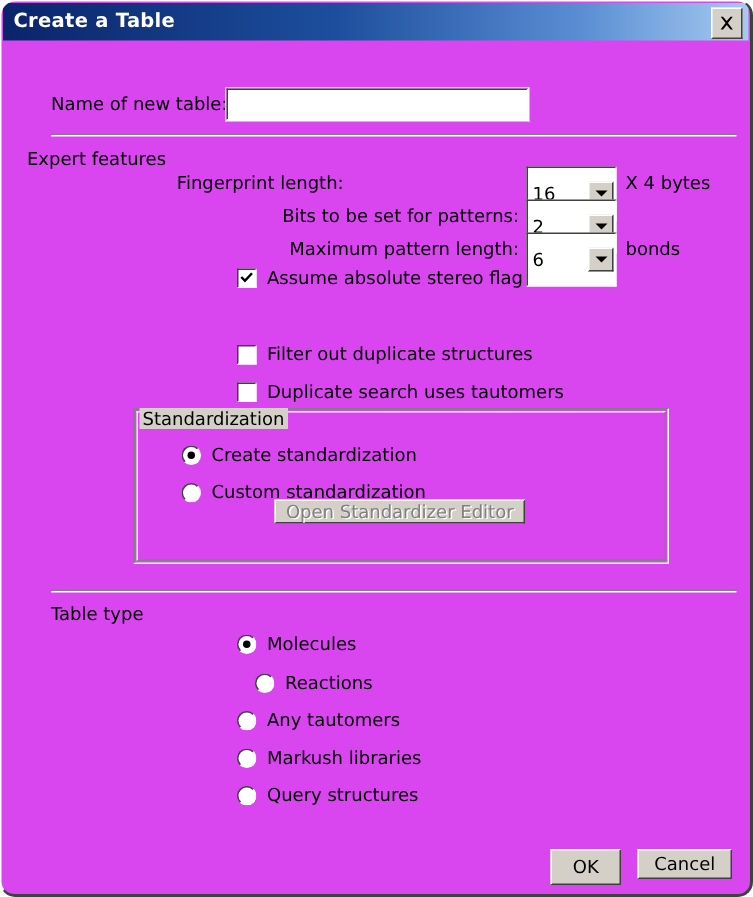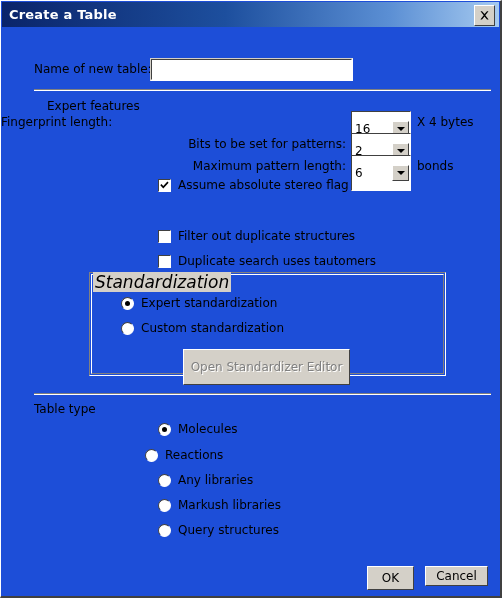--- a/index.html
+++ b/index.html
@@ -11,26 +11,27 @@
     font-family: "DejaVu Sans", "Liberation Sans", sans-serif;
     font-size: 12px;
     color: #000000;
   }
 
   .dialog {
     position: relative;
     width: 502px;
     height: 598px;
     box-sizing: border-box;
-    background: #1d4ed8;
+    background: #d946ef;
     border-left: 1px solid #ffffff;
     border-top: 1px solid #ffffff;
     border-right: 2px solid #404040;
     border-bottom: 2px solid #404040;
     overflow: hidden;
+    border-radius: 10px;
   }
 
   
   .titlebar {
     position: absolute;
     left: 1px;
     top: 1px;
     width: 497px;
     height: 25px;
     background: linear-gradient(to right, #0a246a 0%, #1d4f9e 45%, #5b8fd4 78%, #a6caf0 100%);
@@ -211,23 +212,22 @@
     box-sizing: border-box;
     border: 1px solid #ffffff;
     border-right-color: #808080;
     border-bottom-color: #808080;
     pointer-events: none;
   }
   .group-title {
     position: absolute;
     background: #d4d0c8;
     padding: 0 2px;
-    font-size: 17px;
-    white-space: nowrap;
-    font-style: italic;
+    font-size: 12px;
+    white-space: nowrap;
   }
 
   
   .btn {
     position: absolute;
     box-sizing: border-box;
     background: #d4d0c8;
     border-left: 1px solid #ffffff;
     border-top: 1px solid #ffffff;
     border-right: 1px solid #404040;
@@ -262,23 +262,23 @@
     </div>
   </div>
 
   <div class="abs lbl" style="left:33px; top:61px;">Name of new table:</div>
   <div class="textfield-wrap" style="left:149px; top:57px; width:203px; height:23px;">
     <input class="textfield" style="left: 0px; top: 0px; width: 201px; height: 21px;" type="text" value="">
   </div>
 
   <div class="sep" style="left:33px; top:88px; width:457px;"></div>
 
-  <div class="abs lbl" style="left:46px; top:98px;">Expert features</div>
-
-  <div class="abs lbl" style="left:0px; top:114px; width:345px; text-align:left;">Fingerprint length:</div>
+  <div class="abs lbl" style="left:17px; top:98px;">Expert features</div>
+
+  <div class="abs lbl" style="left:0px; top:114px; width:345px; text-align:center;">Fingerprint length:</div>
   <div class="combo" style="left:350px; top:110px; width:60px;">
     <span class="combo-value">16</span>
     <span class="combo-btn">
         <i class="arrow-down"></i>
       </span>
   </div>
   <div class="abs lbl" style="left:416px; top:114px;">X 4 bytes</div>
 
   <div class="abs lbl" style="left:0px; top:136px; width:345px; text-align:right;">Bits to be set for patterns:</div>
   <div class="combo" style="left:350px; top:132px; width:60px;">
@@ -318,47 +318,47 @@
     <span>Duplicate search uses tautomers</span>
   </div>
 
   <div class="groupbox" style="left:88px; top:271px; width:357px; height:104px;">
     <div class="groupbox-inner"></div>
   </div>
   <div class="group-title" style="left:92px; top:271px;">Standardization</div>
 
   <div class="radio-row" style="left:120px; top:295px;">
     <span class="radio sel"></span>
-    <span>Expert standardization</span>
+    <span>Create standardization</span>
   </div>
 
   <div class="radio-row" style="left:120px; top:320px;">
     <span class="radio"></span>
     <span>Custom standardization</span>
   </div>
 
-  <div class="btn disabled" style="left:182px; top:348px; width:167px; height:36px;">Open Standardizer Editor</div>
+  <div class="btn disabled" style="left:182px; top:332px; width:167px; height:16px;">Open Standardizer Editor</div>
 
   <div class="sep" style="left:33px; top:392px; width:457px;"></div>
 
   <div class="abs lbl" style="left:33px; top:401px;">Table type</div>
 
   <div class="radio-row" style="left:157px; top:421px;">
     <span class="radio sel"></span>
     <span>Molecules</span>
   </div>
 
-  <div class="radio-row" style="left:144px; top:447px;">
+  <div class="radio-row" style="left:169px; top:447px;">
     <span class="radio"></span>
     <span>Reactions</span>
   </div>
 
   <div class="radio-row" style="left:157px; top:472px;">
     <span class="radio"></span>
-    <span>Any libraries</span>
+    <span>Any tautomers</span>
   </div>
 
   <div class="radio-row" style="left:157px; top:497px;">
     <span class="radio"></span>
     <span>Markush libraries</span>
   </div>
 
   <div class="radio-row" style="left:157px; top:522px;">
     <span class="radio"></span>
     <span>Query structures</span>

